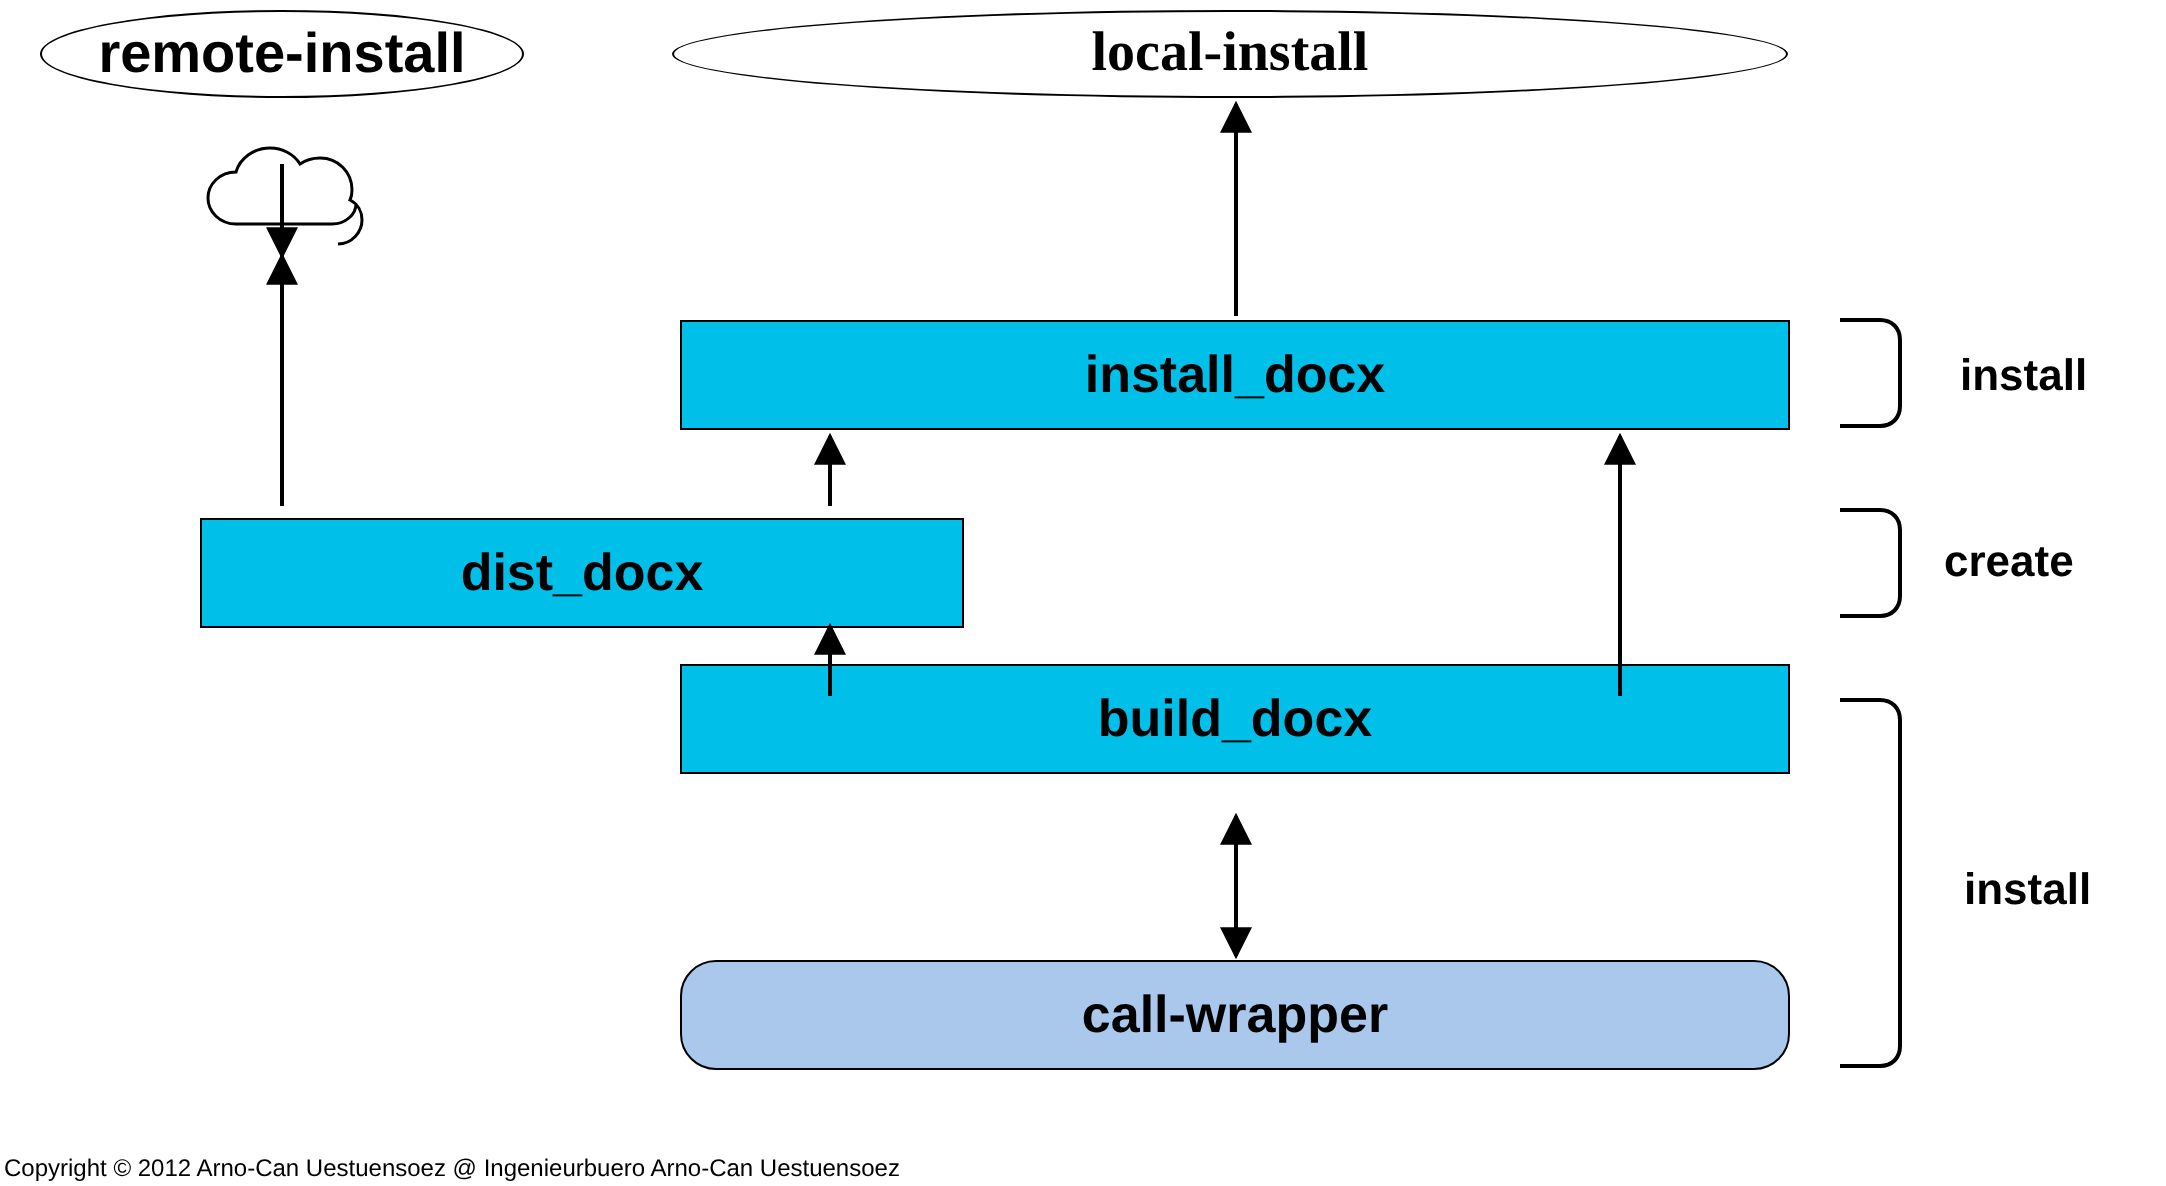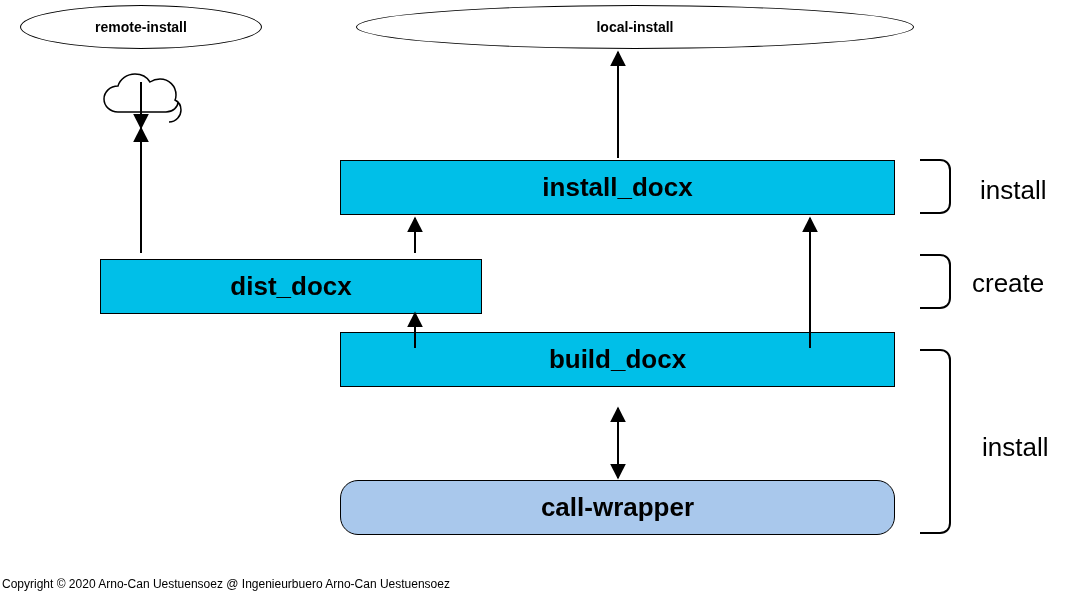--- a/index.html
+++ b/index.html
@@ -11,39 +11,39 @@
     font-family: Arial, Helvetica, sans-serif;
     position: relative;
   }
   .oval {
     position: absolute;
     border: 1.5px solid #000;
     border-radius: 50%/50%;
     display: flex;
     align-items: center;
     justify-content: center;
-    font-size: 14px;
+    font-size: 28px;
     font-weight: bold;
     background: #fff;
   }
   .box {
     position: absolute;
     border: 1.5px solid #000;
     display: flex;
     align-items: center;
     justify-content: center;
     font-size: 26px;
     font-weight: bold;
   }
   .cyan  { background: #00bfe8; }
   .light { background: #a9c8ec; }
   .phase {
     position: absolute;
-    font-size: 26px;
-    font-weight: normal;
+    font-size: 22px;
+    font-weight: bold;
   }
   .copyright {
     position: absolute;
     left: 2px;
     bottom: 2px;
     font-size: 12px;
     color: #000;
   }
   svg.overlay {
     position: absolute;
@@ -51,21 +51,21 @@
     width: 1083px; height: 593px;
     pointer-events: none;
   }
 </style>
 </head>
 <body>
 
 <div class="oval" style="left:20px;  top:5px;  width:240px; height:42px;">
   <span>remote-install</span>
 </div>
-<div class="oval" style="left:356px; top:5px; width:556px; height:42px;">
+<div class="oval" style="left:336px; top:5px; width:556px; height:42px;font-family:Liberation Serif, serif;">
   <span>local-install</span>
 </div>
 
 <div class="box cyan" style="left:340px; top:160px; width:553px; height:53px;">
   <span>install_docx</span>
 </div>
 
 <div class="box cyan" style="left:100px; top:259px; width:380px; height:53px;">
   <span>dist_docx</span>
 </div>
@@ -75,21 +75,21 @@
 </div>
 
 <div class="box light" style="left:340px; top:480px; width:553px; height:53px;border-radius:18px;">
   <span>call-wrapper</span>
 </div>
 
 <div class="phase" style="left:980px; top:175px;">install</div>
 <div class="phase" style="left:972px; top:268px;">create</div>
 <div class="phase" style="left:982px; top:432px;">install</div>
 
-<div class="copyright">Copyright © 2020 Arno-Can Uestuensoez @ Ingenieurbuero Arno-Can Uestuensoez</div>
+<div class="copyright">Copyright © 2012 Arno-Can Uestuensoez @ Ingenieurbuero Arno-Can Uestuensoez</div>
 
 <svg class="overlay">
   <defs>
     <marker id="ah" viewBox="0 0 10 10" refX="9" refY="5" markerWidth="8" markerHeight="8" orient="auto-start-reverse">
       <path d="M 0 0 L 10 5 L 0 10 z" fill="#000"></path>
     </marker>
   </defs>
 
   <g stroke="#000" stroke-width="1.5" fill="#fff">
     <path d="M118 112

